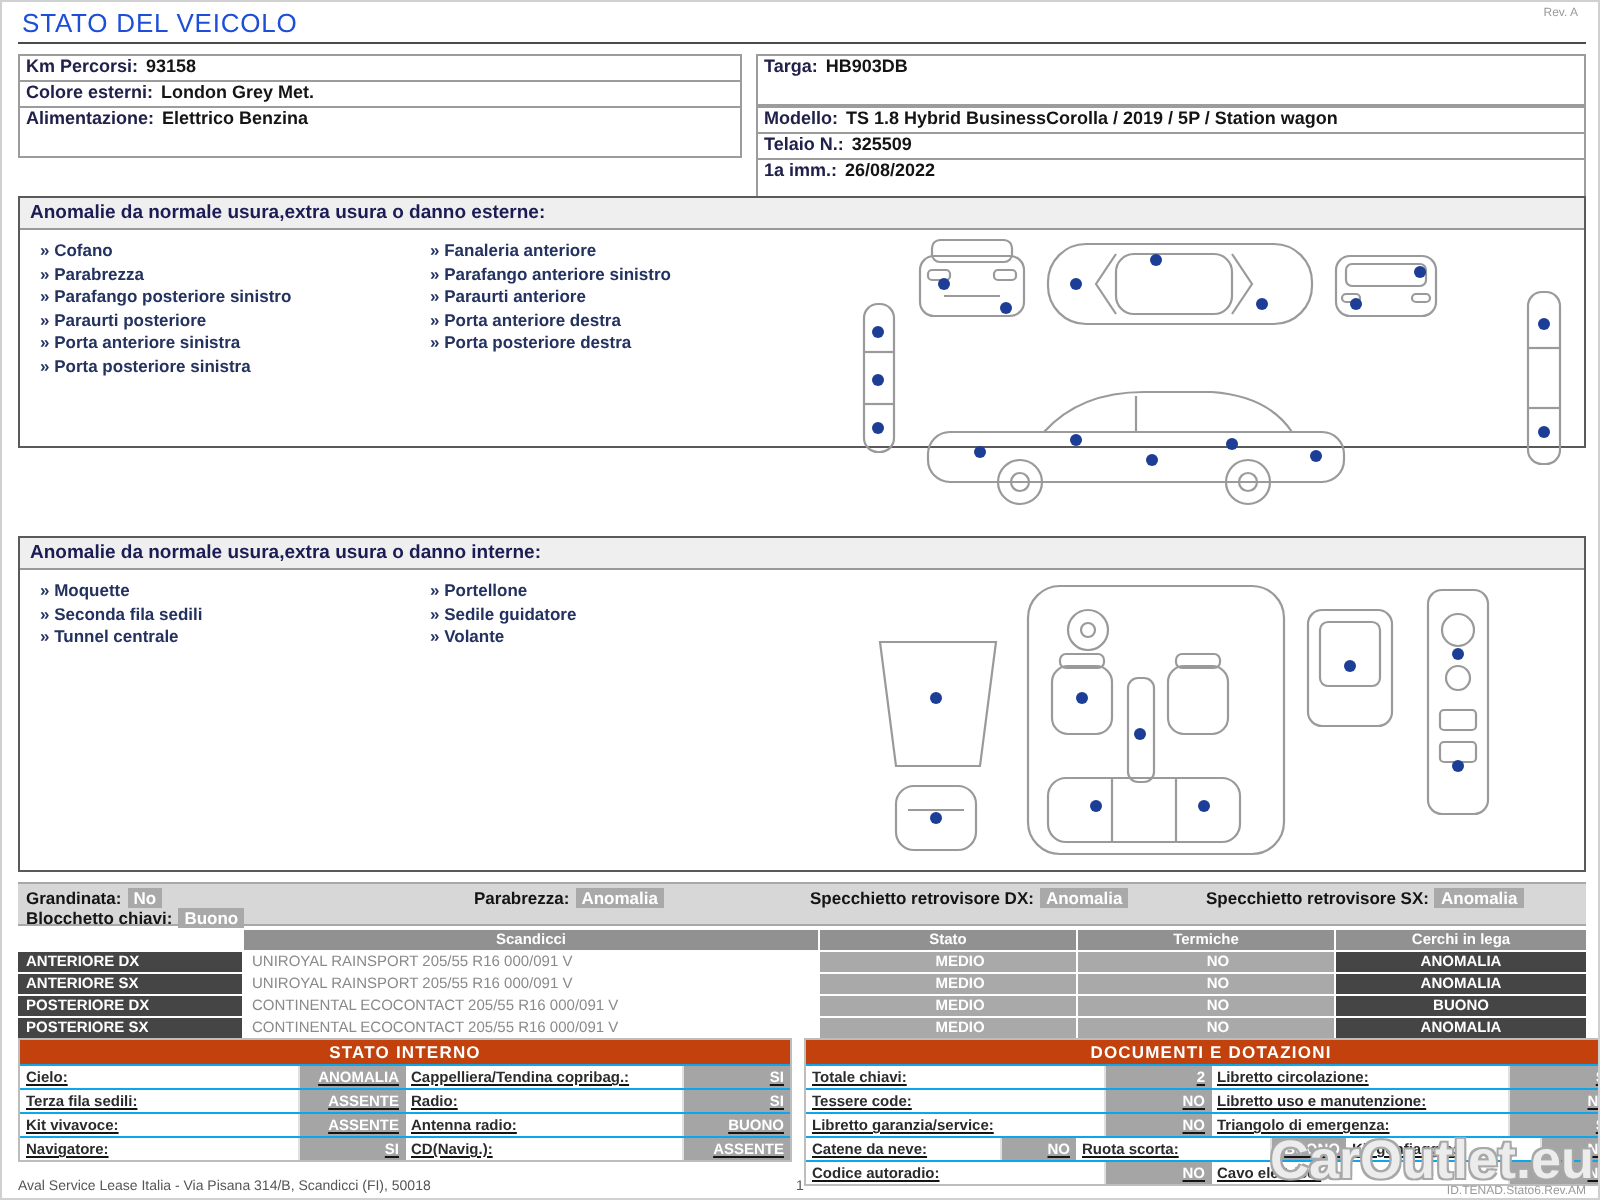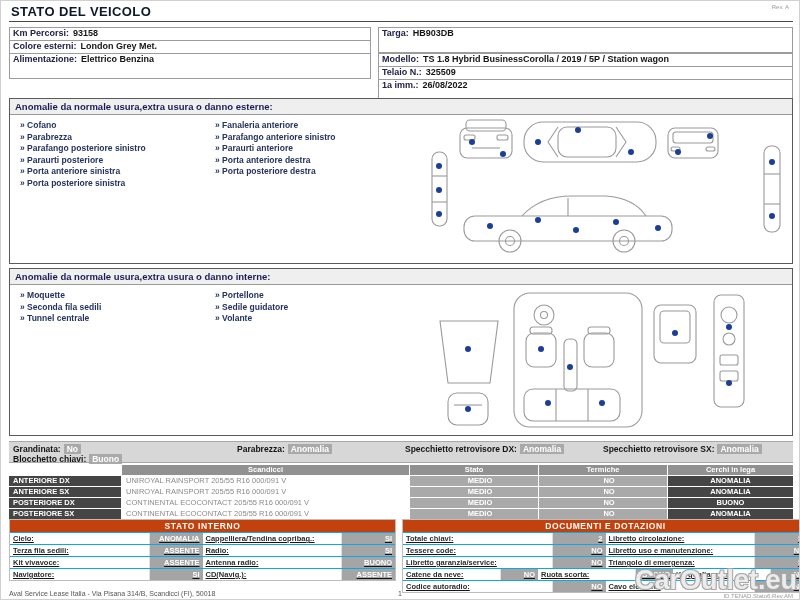--- a/index.html
+++ b/index.html
@@ -1,20 +1,20 @@
 <!DOCTYPE html>
 <html><head>
 <meta charset="utf-8">
 <style>
   html,body{margin:0;padding:0;background:#ffffff;}
   .page{position:relative;width:800px;height:600px;background:#fff;overflow:hidden;
         font-family:"Liberation Sans",sans-serif;color:#141414;border:1px solid #d0d0d0;box-sizing:border-box;}
 
   
-  .doc-title{position:absolute;left:10px;top:3px;font-size:13px;font-weight:bold;color:#0f172a;letter-spacing:.4px;}
+  .doc-title{position:absolute;left:10px;top:3px;font-size:13px;font-weight:normal;color:#1d4ed8;letter-spacing:.4px;}
   .rev{position:absolute;right:10px;top:3px;font-size:6px;color:#999;}
   .title-rule{position:absolute;left:8px;top:20px;width:784px;height:1px;background:#4a4a4a;}
 
   
   .info-row{position:absolute;height:26px;border:1px solid #9c9c9c;background:#fff;font-size:9px;
             font-weight:bold;color:#141414;line-height:11px;padding:0 3px;white-space:nowrap;
             overflow:hidden;box-sizing:border-box;}
   .info-row .lbl{margin-right:4px;color:#20204a;}
 
   
@@ -86,21 +86,21 @@
   <div class="info-row" style="left:377px;top:52px;width:415px">
     <span class="lbl">Modello:</span><span class="val">TS 1.8 Hybrid BusinessCorolla / 2019 / 5P / Station wagon</span>
   </div>
   <div class="info-row" style="left:377px;top:65px;width:415px">
     <span class="lbl">Telaio N.:</span><span class="val">325509</span>
   </div>
   <div class="info-row" style="left:377px;top:78px;width:415px">
     <span class="lbl">1a imm.:</span><span class="val">26/08/2022</span>
   </div>
 
-  <div class="box" style="top:97px;height:166px">
+  <div class="box" style="top:97px;height:126px">
     <div class="box-title">Anomalie da normale usura,extra usura o danno esterne:</div>
     <div class="itm-col" style="left:10px;top:21px">
       <div class="itm">Cofano</div>
       <div class="itm">Parabrezza</div>
       <div class="itm">Parafango posteriore sinistro</div>
       <div class="itm">Paraurti posteriore</div>
       <div class="itm">Porta anteriore sinistra</div>
       <div class="itm">Porta posteriore sinistra</div>
     </div>
     <div class="itm-col" style="left:205px;top:21px">

